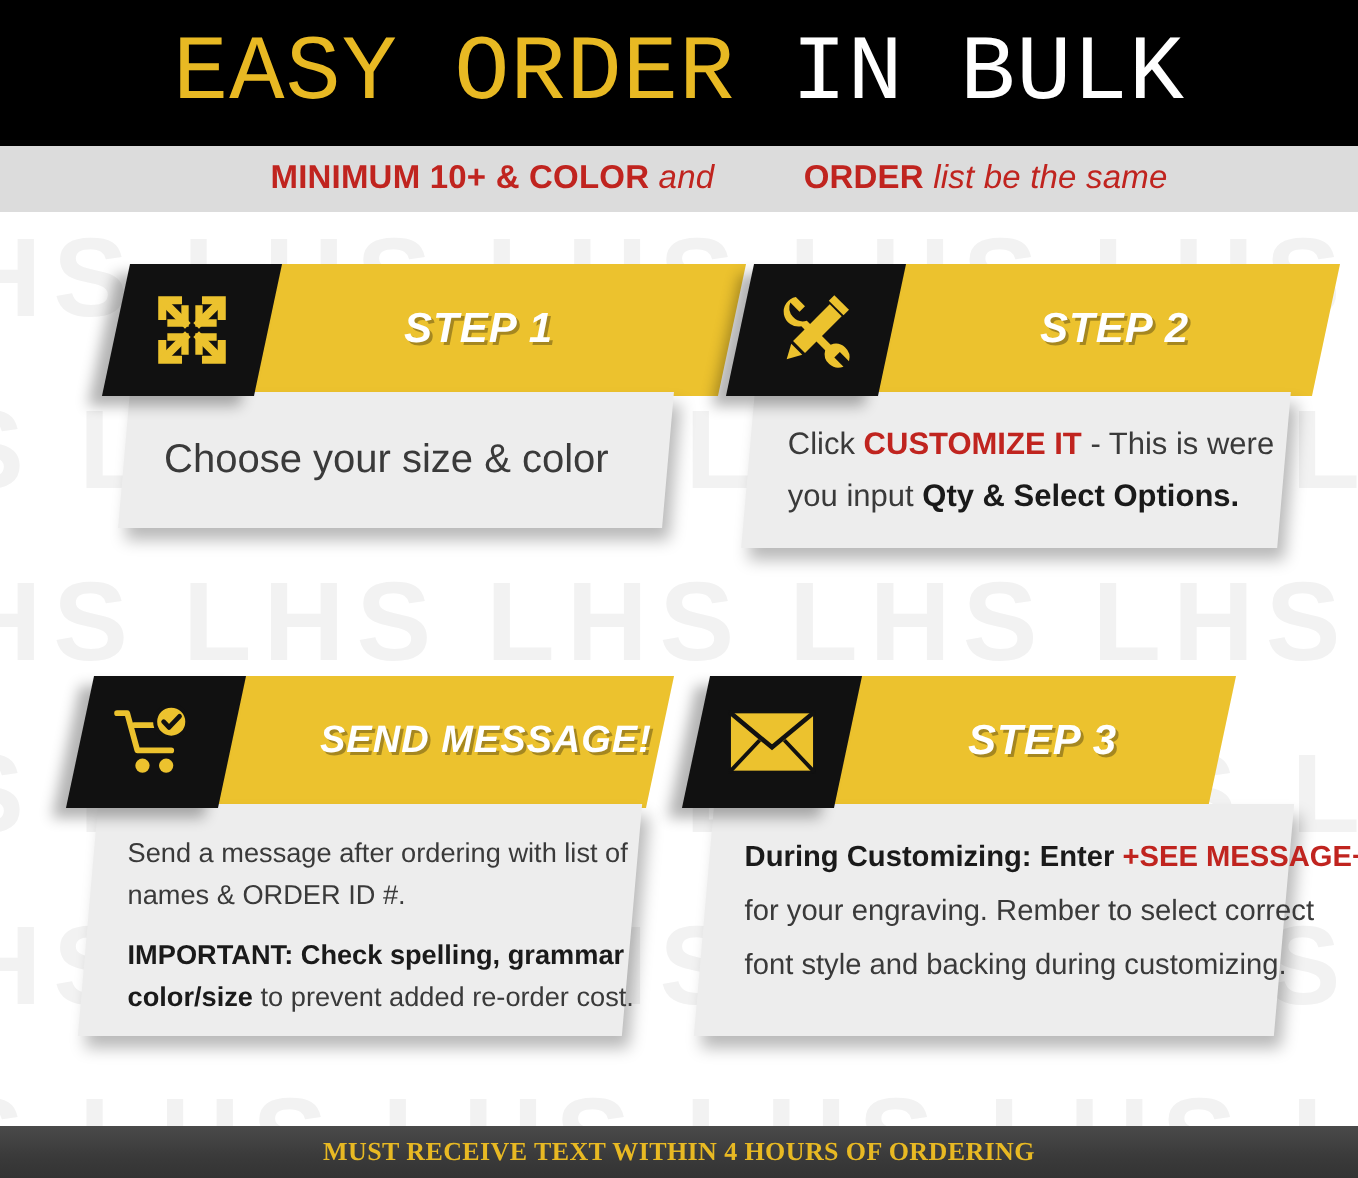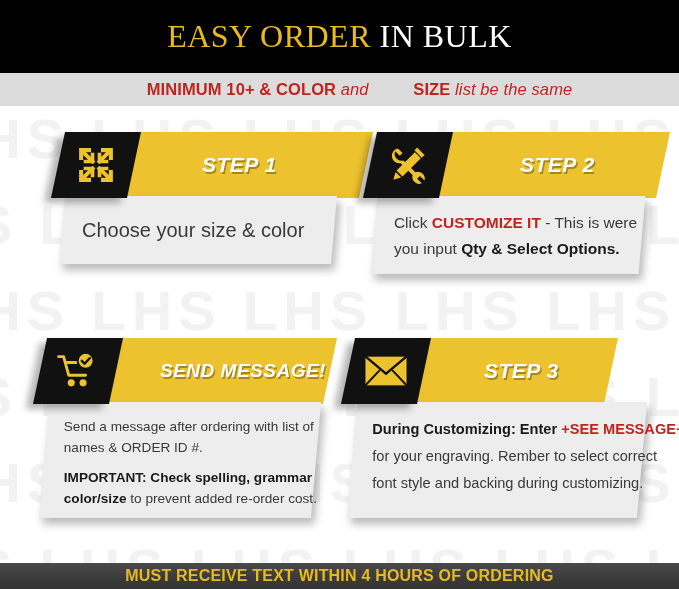--- a/index.html
+++ b/index.html
@@ -47,22 +47,22 @@
     left: 0; top: 0;
     width: 679px;
     height: 73px;
     background: #000000;
     z-index: 3;
     display: flex;
     align-items: center;
     justify-content: center;
   }
   .header-title {
-    font-family: Liberation Serif, serif;
-    font-size: 32px;
+    font-family: Liberation Mono, monospace;
+    font-size: 46px;
     font-weight: 400;
     letter-spacing: 0.5px;
     white-space: nowrap;
   }
   .header-title .gold { color: #e8b923; }
   .header-title .white { color: #ffffff; }
 
   .subhead-bar {
     position: absolute;
     left: 0; top: 73px;
@@ -90,23 +90,23 @@
     left: 0; top: 563px;
     width: 679px;
     height: 26px;
     background: linear-gradient(180deg,#4a4a4a 0%, #3b3b3b 55%, #333333 100%);
     z-index: 3;
     display: flex;
     align-items: center;
     justify-content: center;
   }
   .footer-text {
-    font-family: Liberation Sans, sans-serif;
+    font-family: Liberation Serif, serif;
     font-weight: 700;
-    font-size: 16px;
+    font-size: 13px;
     letter-spacing: 0.2px;
     color: #e8b923;
     white-space: nowrap;
   }
 
   
   .card {
     position: absolute;
     z-index: 2;
   }
@@ -216,21 +216,21 @@
     <div class="wm-row off">LHS LHS LHS LHS LHS LHS LHS LHS</div>
   </div>
 
   <div class="header-bar">
     <div class="header-title">
       <span class="gold">EASY ORDER</span><span>&nbsp;</span><span class="white">IN BULK</span>
     </div>
   </div>
 
   <div class="subhead-bar">
-    <div class="subhead-text"><b>MINIMUM 10+ &amp; COLOR</b><span>&nbsp;</span><span class="reg">and</span><span>&nbsp;</span><b>SIZE</b><span>&nbsp;</span><span class="reg">list be the same</span></div>
+    <div class="subhead-text"><b>MINIMUM 10+ &amp; COLOR</b><span>&nbsp;</span><span class="reg">and</span><span>&nbsp;</span><b>ORDER</b><span>&nbsp;</span><span class="reg">list be the same</span></div>
   </div>
 
   <div class="card" id="card-step1">
     <div class="card-head">
       <div class="banner">
         <span class="banner-label">STEP 1</span>
       </div>
       <div class="badge">
         <div class="badge-inner">
           <span>

